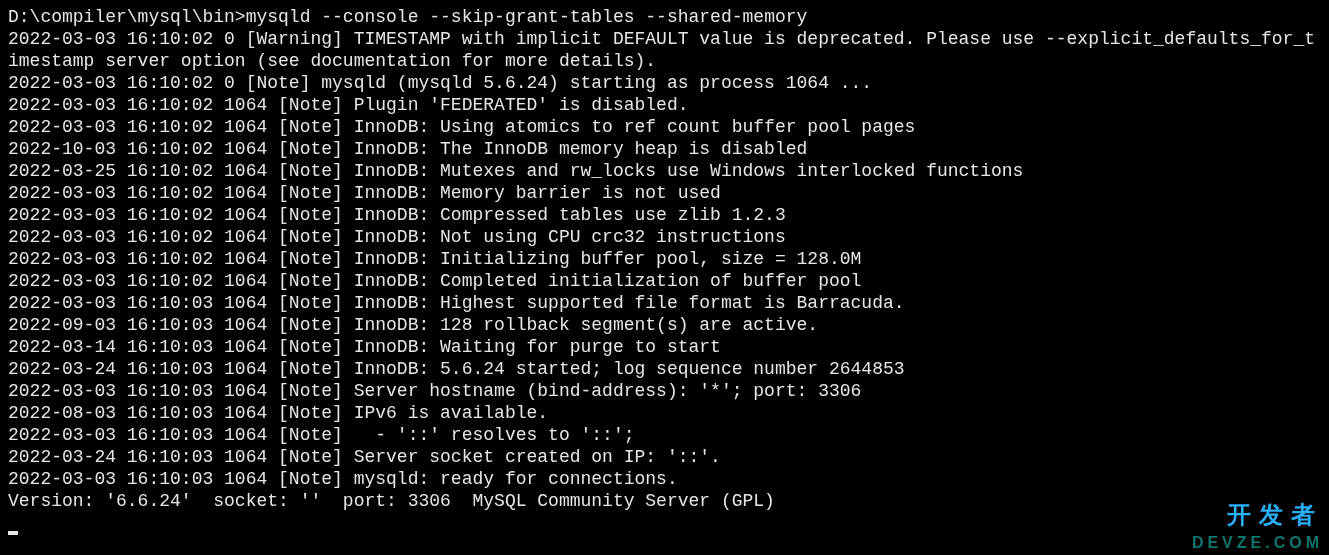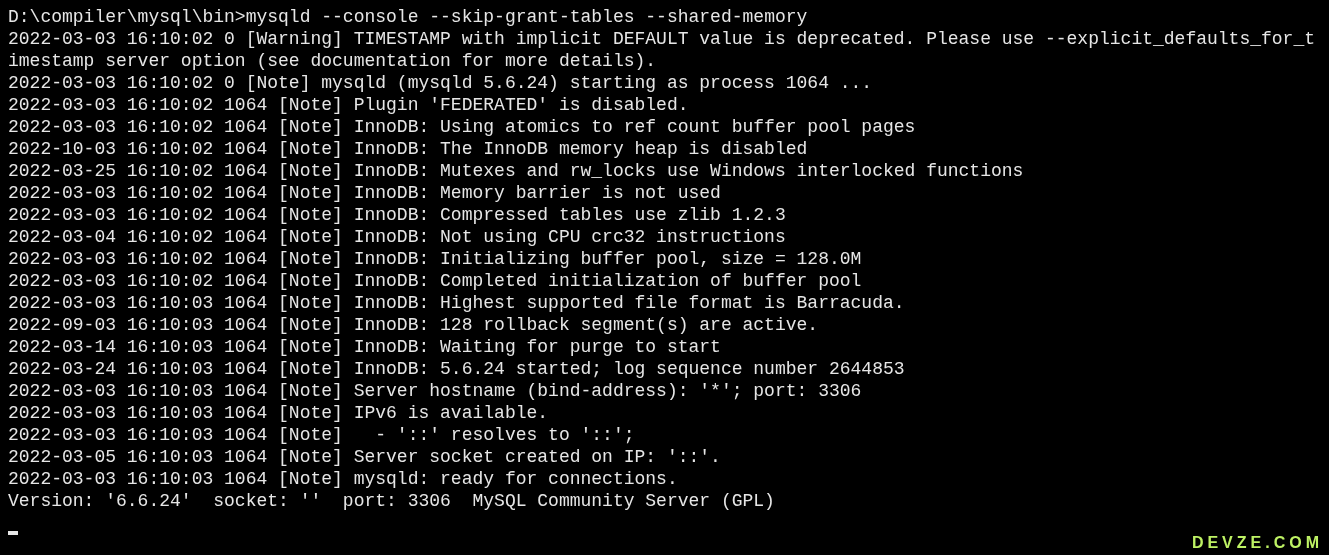--- a/index.html
+++ b/index.html
@@ -36,50 +36,51 @@
       font-family: "Microsoft YaHei", sans-serif;
     }
     .wm-top {
       color: #2aaef5;
       font-size: 24px;
       font-weight: 700;
       letter-spacing: 8px;
       line-height: 1;
     }
     .wm-bottom {
-      color: #bef264;
+      color: #0f766e;
       font-size: 16px;
       font-weight: 700;
       letter-spacing: 4px;
       line-height: 1;
-      margin-top: 2px;
+      margin-top: 8px;
     }
   </style>
 </head>
 <body>
 
 <div id="terminal"><span>D:\compiler\mysql\bin&gt;</span><span>mysqld --console --skip-grant-tables --shared-memory</span>
 <span>2022-03-03 16:10:02 0 [Warning] TIMESTAMP with implicit DEFAULT value is deprecated. Please use --explicit_defaults_for_timestamp server option (see documentation for more details).</span>
 <span>2022-03-03 16:10:02 0 [Note] mysqld (mysqld 5.6.24) starting as process 1064 ...</span>
 <span>2022-03-03 16:10:02 1064 [Note] Plugin 'FEDERATED' is disabled.</span>
 <span>2022-03-03 16:10:02 1064 [Note] InnoDB: Using atomics to ref count buffer pool pages</span>
 <span>2022-10-03 16:10:02 1064 [Note] InnoDB: The InnoDB memory heap is disabled</span>
 <span>2022-03-25 16:10:02 1064 [Note] InnoDB: Mutexes and rw_locks use Windows interlocked functions</span>
 <span>2022-03-03 16:10:02 1064 [Note] InnoDB: Memory barrier is not used</span>
 <span>2022-03-03 16:10:02 1064 [Note] InnoDB: Compressed tables use zlib 1.2.3</span>
-<span>2022-03-04 16:10:02 1064 [Note] InnoDB: Not using CPU crc32 instructions</span>
+<span>2022-03-03 16:10:02 1064 [Note] InnoDB: Not using CPU crc32 instructions</span>
 <span>2022-03-03 16:10:02 1064 [Note] InnoDB: Initializing buffer pool, size = 128.0M</span>
 <span>2022-03-03 16:10:02 1064 [Note] InnoDB: Completed initialization of buffer pool</span>
 <span>2022-03-03 16:10:03 1064 [Note] InnoDB: Highest supported file format is Barracuda.</span>
 <span>2022-09-03 16:10:03 1064 [Note] InnoDB: 128 rollback segment(s) are active.</span>
 <span>2022-03-14 16:10:03 1064 [Note] InnoDB: Waiting for purge to start</span>
 <span>2022-03-24 16:10:03 1064 [Note] InnoDB: 5.6.24 started; log sequence number 2644853</span>
 <span>2022-03-03 16:10:03 1064 [Note] Server hostname (bind-address): '*'; port: 3306</span>
-<span>2022-03-03 16:10:03 1064 [Note] IPv6 is available.</span>
+<span>2022-08-03 16:10:03 1064 [Note] IPv6 is available.</span>
 <span>2022-03-03 16:10:03 1064 [Note]   - '::' resolves to '::';</span>
-<span>2022-03-05 16:10:03 1064 [Note] Server socket created on IP: '::'.</span>
+<span>2022-03-24 16:10:03 1064 [Note] Server socket created on IP: '::'.</span>
 <span>2022-03-03 16:10:03 1064 [Note] mysqld: ready for connections.</span>
 <span>Version: '6.6.24'  socket: ''  port: 3306  MySQL Community Server (GPL)</span>
 <span class="cursor"></span></div>
 
 <div class="watermark">
+  <div class="wm-top">开发者</div>
   <div class="wm-bottom">DEVZE.COM</div>
 </div>
 
 </body></html>

